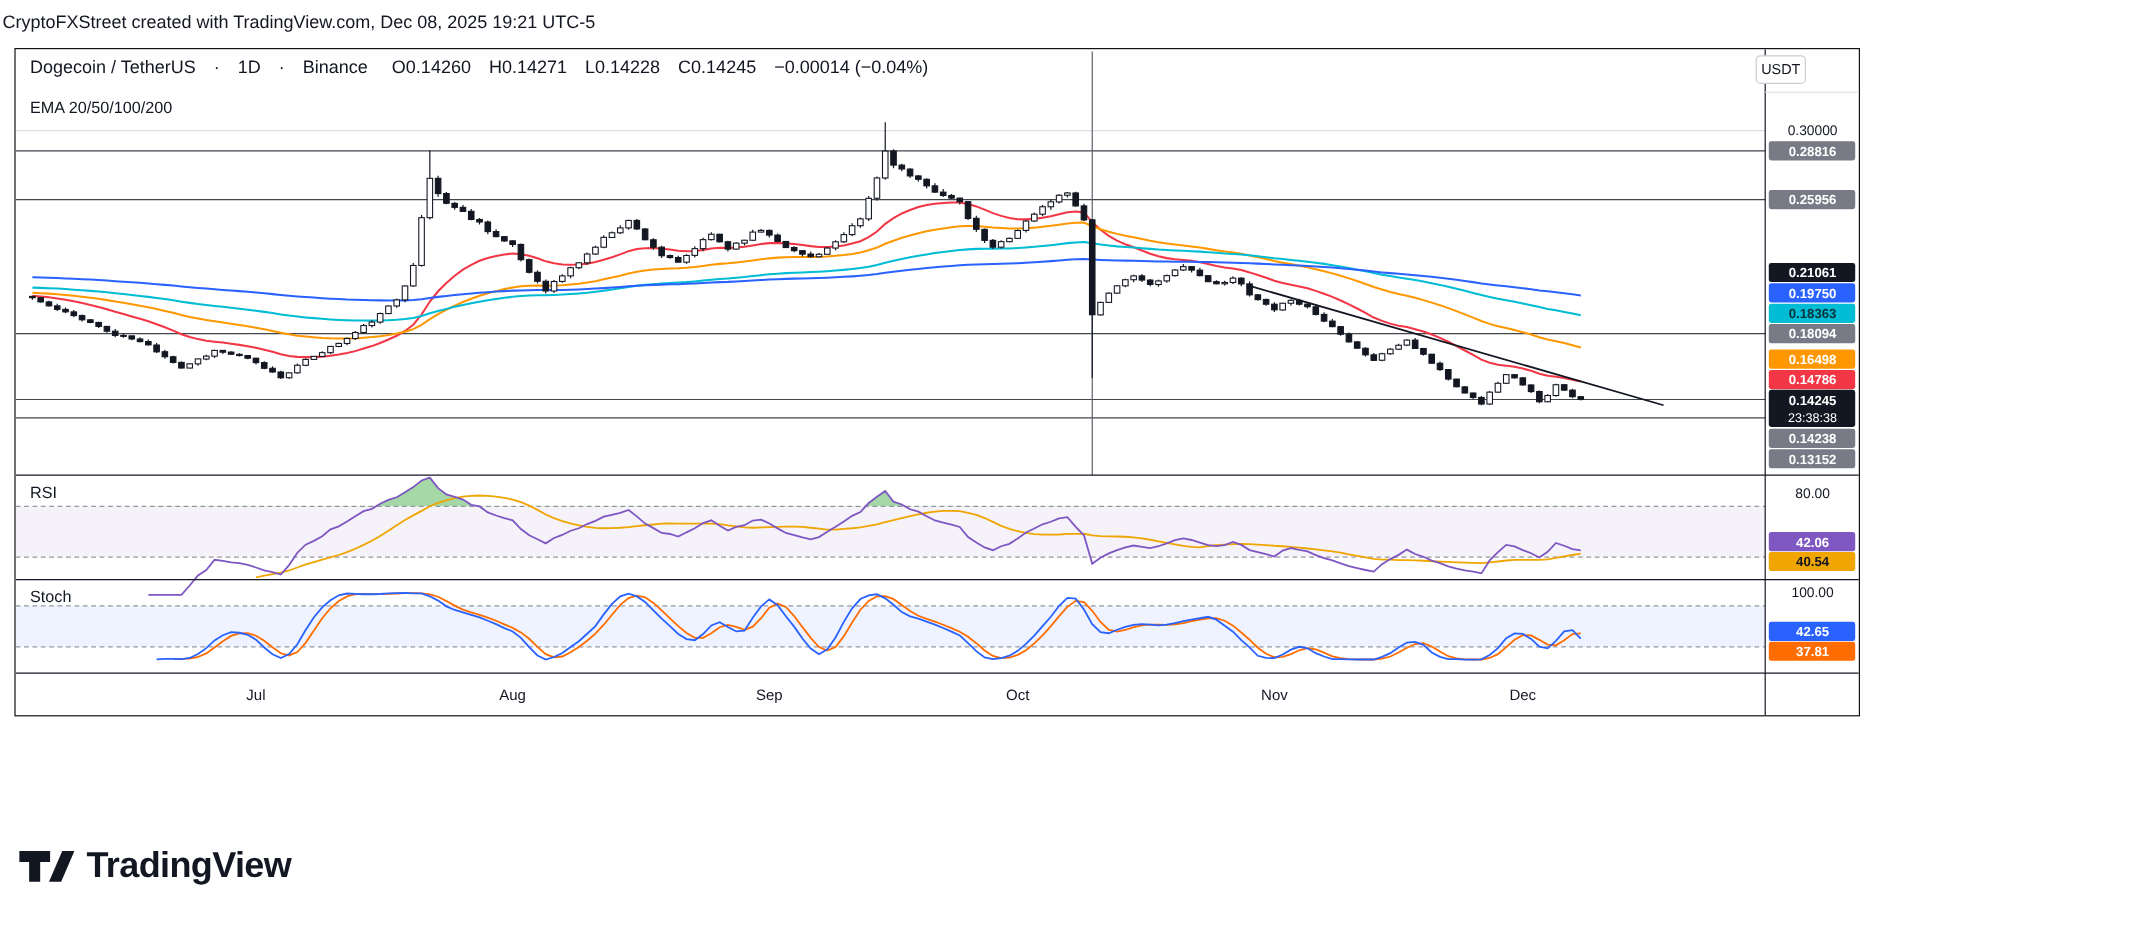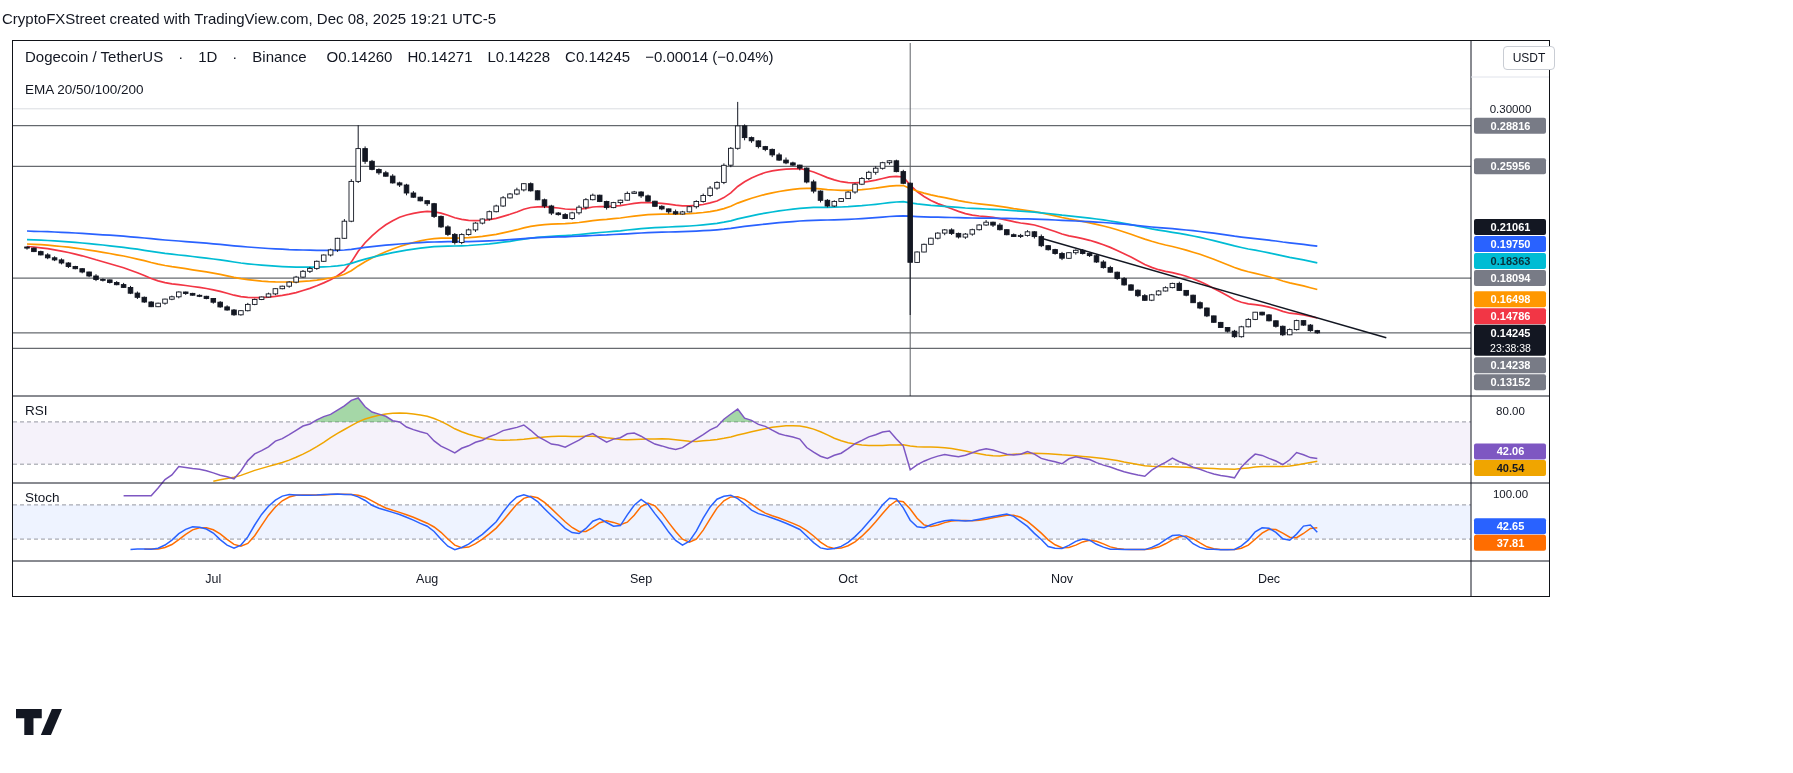--- a/index.html
+++ b/index.html
@@ -8,21 +8,21 @@
   .attribution{position:absolute;left:2px;top:10px;font-size:15px;font-weight:500;white-space:nowrap}
   .chart-frame{position:absolute;left:12px;top:40px;width:1536px;height:555px;border:1px solid #111318;box-sizing:content-box;background:#fff}
   #chart-svg{position:absolute;left:0;top:0;display:block}
   #chart-svg text{font-family:"Liberation Sans",sans-serif}
   .title-row{position:absolute;left:12px;top:7px;font-size:15px;display:flex;gap:15px;align-items:baseline;white-space:nowrap;z-index:5}
   .title-row .first-val{margin-left:5px}
   .ema-row{position:absolute;left:12px;top:41px;font-size:13.5px;z-index:5}
   .pane-label{position:absolute;left:12px;font-size:13.5px;z-index:5}
   .pane-label.rsi{top:362px}
   .pane-label.stoch{top:449px}
-  .usdt-btn{position:absolute;left:1490px;top:5px;width:52px;height:24px;border:1px solid #c9cdd4;border-radius:4px;
+  .usdt-btn{position:absolute;left:1450px;top:5px;width:42px;height:24px;border:1px solid #c9cdd4;border-radius:4px;
     font-size:12px;display:flex;align-items:center;justify-content:center;background:#fff;z-index:5;cursor:pointer}
   .footer-logo{position:absolute;left:16px;top:702px;display:flex;align-items:center;gap:10px}
   .footer-logo .wordmark{font-size:30px;font-weight:700;letter-spacing:-0.5px;color:#131722}
 </style>
 </head>
 <body>
 
 <div class="attribution">CryptoFXStreet created with TradingView.com, Dec 08, 2025 19:21 UTC-5</div>
 
 <div class="chart-frame">
@@ -508,13 +508,14 @@
   <div class="pane-label rsi">RSI</div>
   <div class="pane-label stoch">Stoch</div>
   <div class="usdt-btn">USDT</div>
 </div>
 
 <div class="footer-logo">
   <svg width="46" height="40" viewBox="0 0 50 40">
     <path d="M0 6 H28 V16 H19 V34 H9 V16 H0 Z" fill="#131722"></path>
     <path d="M27 34 L39 6 H50 L38 34 Z" fill="#131722"></path>
   </svg>
+  <span class="wordmark">TradingView</span>
 </div>
 
 </body></html>

